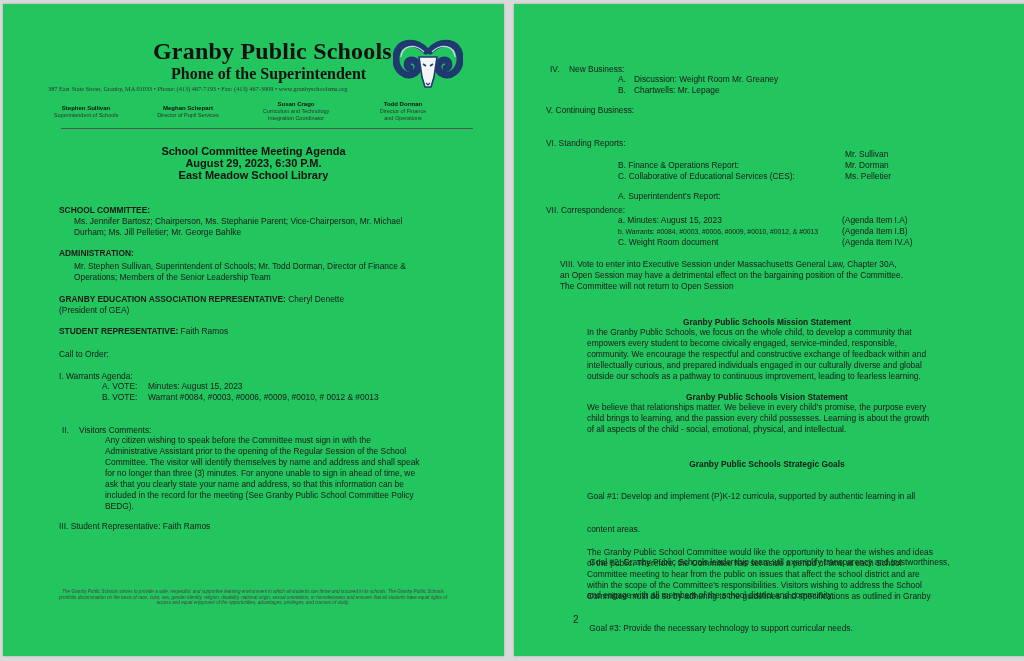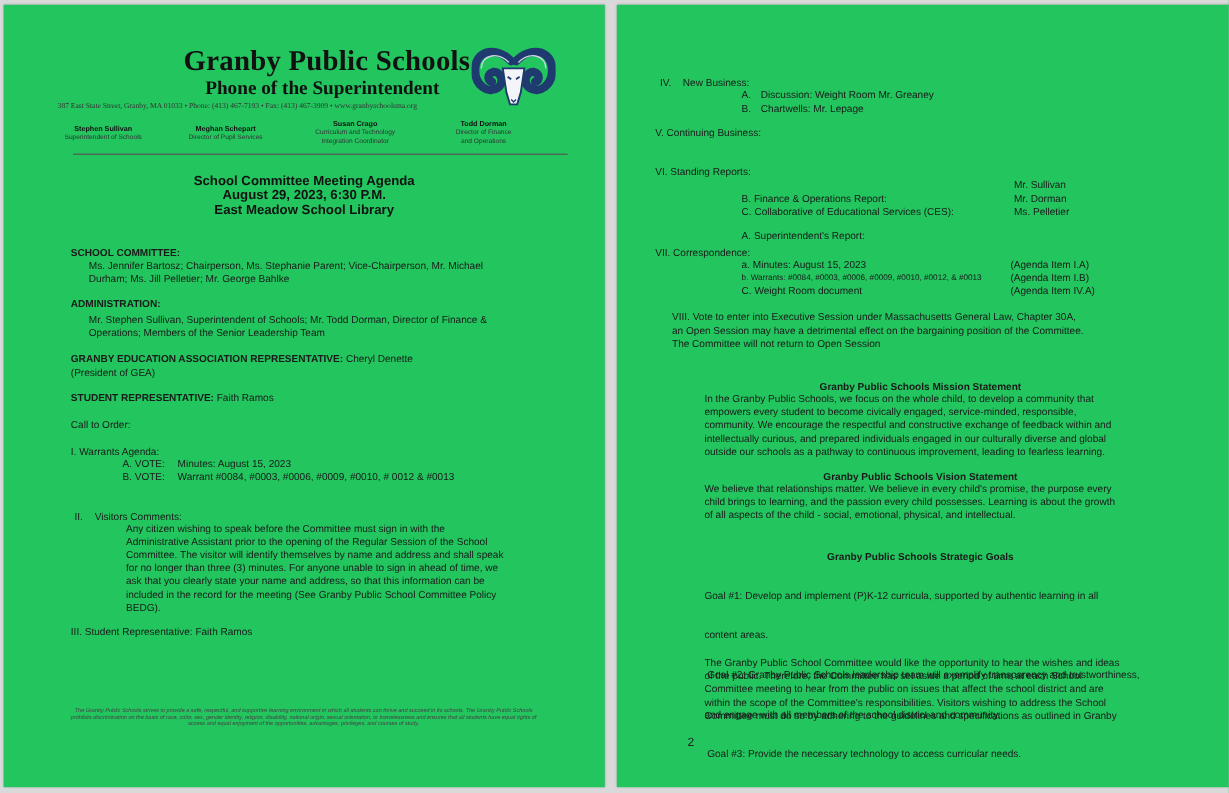--- a/index.html
+++ b/index.html
@@ -187,21 +187,21 @@
     <div>child brings to learning, and the passion every child possesses. Learning is about the growth</div>
     <div>of all aspects of the child - social, emotional, physical, and intellectual.</div>
   </div>
 
   <div class="abs txt center-head" style="left:0;width:506px;top:455px;text-align:center;">Granby Public Schools Strategic Goals</div>
   <div class="para" style="left:73px;top:465px;white-space:pre;">
     <div>Goal #1: Develop and implement (P)K-12 curricula, supported by authentic learning in all</div>
     <div>content areas.</div>
     <div> Goal #2: Granby Public Schools leadership team will exemplify transparency and trustworthiness,</div>
     <div>and engage with all members of the school district and community.</div>
-    <div> Goal #3: Provide the necessary technology to access curricular needs.</div>
+    <div> Goal #3: Provide the necessary technology to support curricular needs.</div>
     
   </div>
 
   <div class="para" style="left:73px;top:543px;">
     <div>The Granby Public School Committee would like the opportunity to hear the wishes and ideas</div>
     <div>of the public. Therefore, the Committee has set aside a period of time at each School</div>
     <div>Committee meeting to hear from the public on issues that affect the school district and are</div>
     <div>within the scope of the Committee's responsibilities. Visitors wishing to address the School</div>
     <div>Committee must do so by adhering to the guidelines and specifications as outlined in Granby</div>
   </div>

